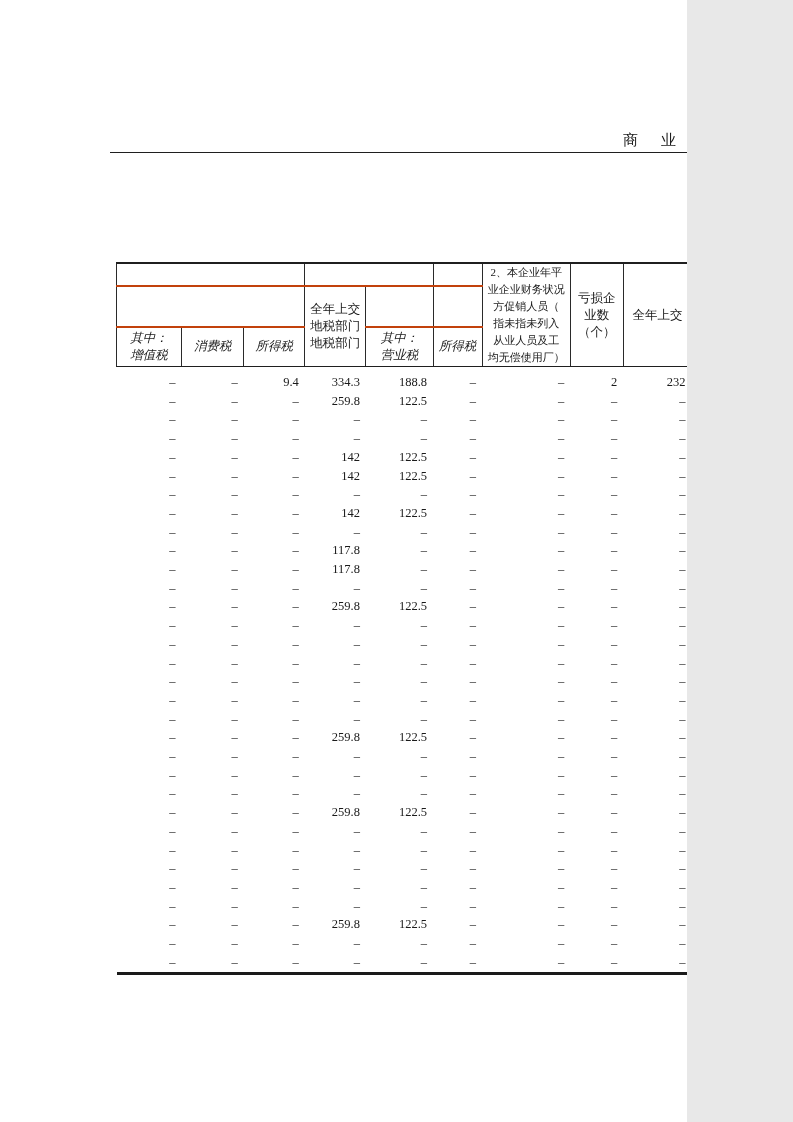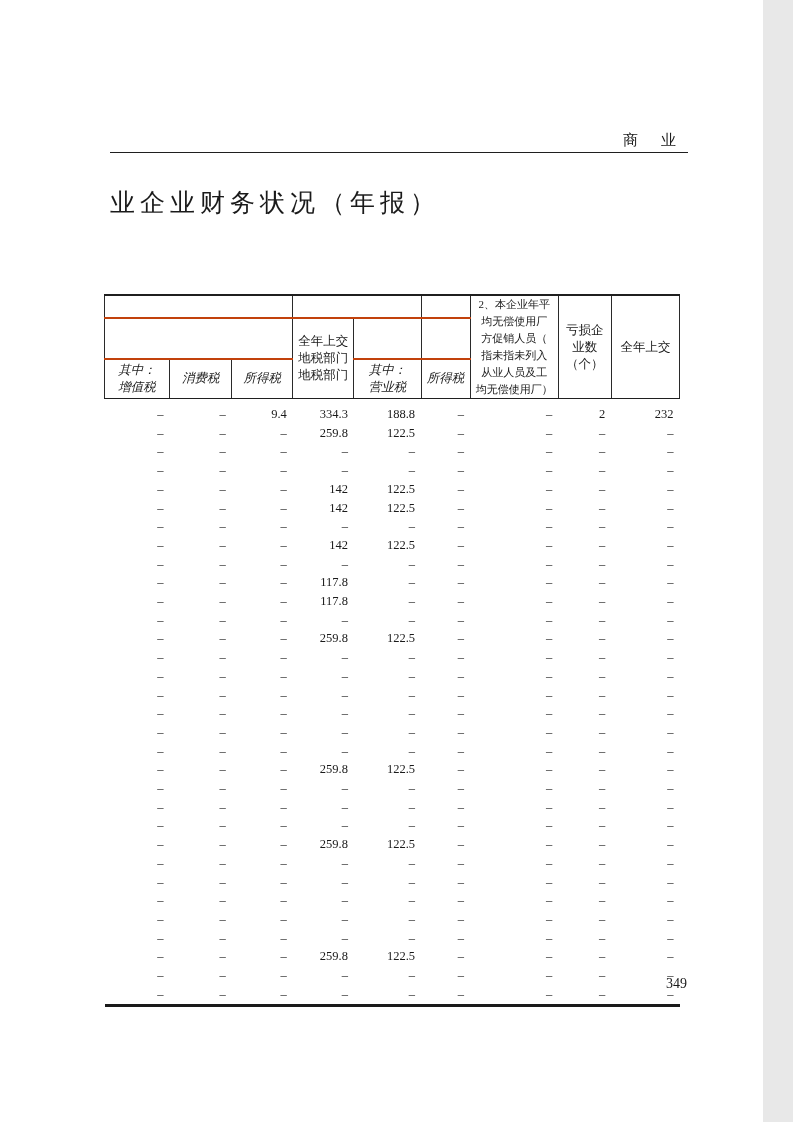--- a/index.html
+++ b/index.html
@@ -1,18 +1,18 @@
 <!DOCTYPE html>
 <html><head>
 <meta charset="utf-8">
 <style>
   html,body{margin:0;padding:0;background:#e8e8e8;}
   .page{
     position:relative;
-    width:763px;height:1122px;
+    width:687px;height:1122px;
     background:#ffffff;
     font-family:"Liberation Serif","DejaVu Serif",serif;
     color:#1a1a1a;
     overflow:hidden;
   }
   
   .running-head{
     position:absolute;left:110px;top:131px;width:578px;height:21px;
     border-bottom:1.5px solid #1f1f1f;
     text-align:right;
@@ -26,25 +26,24 @@
   }
   
   .doc-title{
     position:absolute;left:110px;top:186px;margin:0;
     font-size:25px;font-weight:normal;
     letter-spacing:5px;
     white-space:nowrap;
   }
   
   .fin-table{
-    position:absolute;left:104px;top:262px;
+    position:absolute;left:116px;top:262px;
     border-collapse:collapse;table-layout:fixed;
     width:576px;
     font-size:12.5px;
-    margin-top:32px;
   }
   .fin-table th{
     font-weight:normal;padding:0;vertical-align:middle;text-align:center;
     line-height:17px;
   }
   .row-a{height:23px;}
   .row-b{height:19px;}
   .row-c{height:40px;font-style:italic;}
   .bt2{border-top:2px solid #1f1f1f;}
   .bt1{border-top:2px solid #c2410c;}
@@ -70,42 +69,41 @@
 </style>
 </head>
 <body>
 
 <div class="page">
 
   <div class="running-head">
     <span class="running-head-text">商　业</span>
   </div>
 
-  <h1 class="doc-title">业企业财务状况（年报）</h1>
 
   <table class="fin-table">
     <colgroup>
       <col style="width:65px">
         <col style="width:62px">
         <col style="width:61px">
       <col style="width:61px">
         <col style="width:67px">
         <col style="width:49px">
       <col style="width:88px">
         <col style="width:53px">
         <col style="width:68px">
     </colgroup>
     <thead>
       <tr class="row-a">
         <th colspan="3" class="bt2 bl br"></th>
         <th colspan="2" class="bt2 br"></th>
         <th class="bt2"></th>
         <th rowspan="3" class="bt2 bb bl br promo-cell">
           <div>2、本企业年平</div>
-          <div>均无偿使用厂</div>
+          <div>业企业财务状况</div>
           <div>方促销人员（</div>
           <div>指未指未列入</div>
           <div>从业人员及工</div>
           <div>均无偿使用厂）</div>
         </th>
         <th rowspan="3" class="bt2 bb br loss-count-cell">
           <div>亏损企</div>
           <div>业数</div>
           <div>（个）</div>
         </th>
@@ -484,15 +482,14 @@
           <td>–</td>
           <td>–</td>
           <td>–</td>
           <td>–</td>
           <td>–</td>
           <td>–</td>
         </tr>
       </tbody>
   </table>
 
-  <div class="page-number">349</div>
 
 </div>
 
 </body></html>

